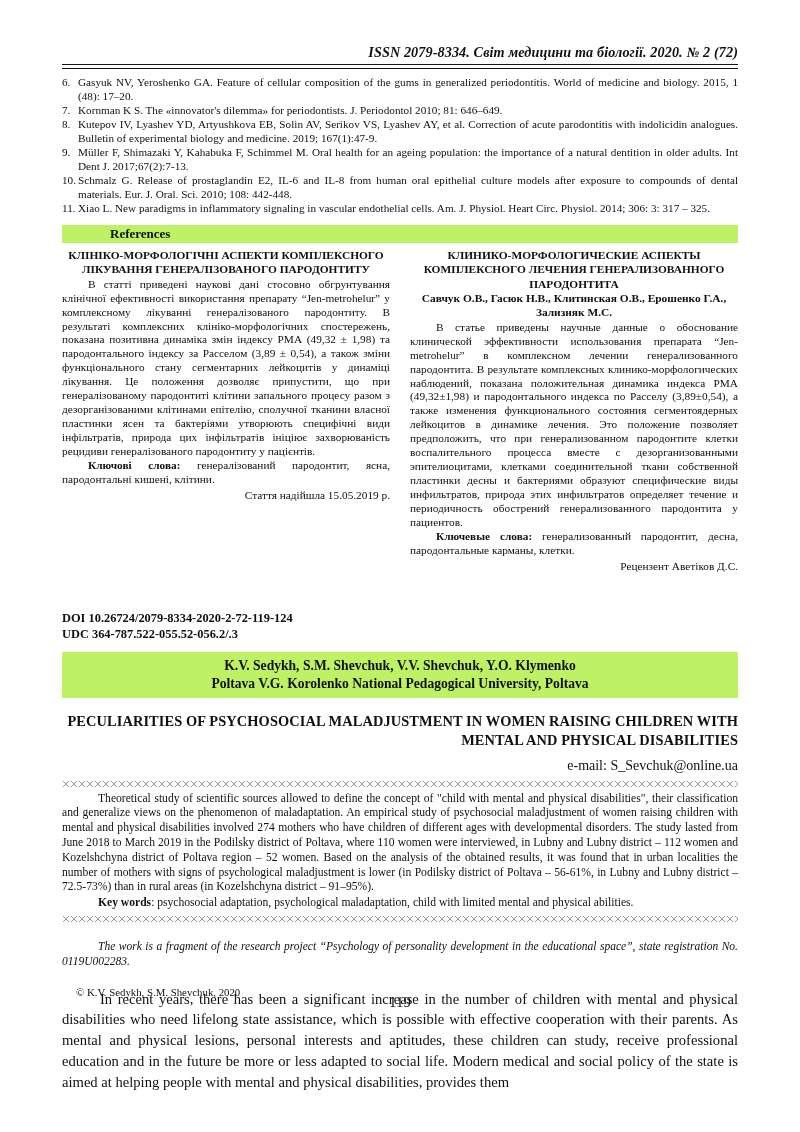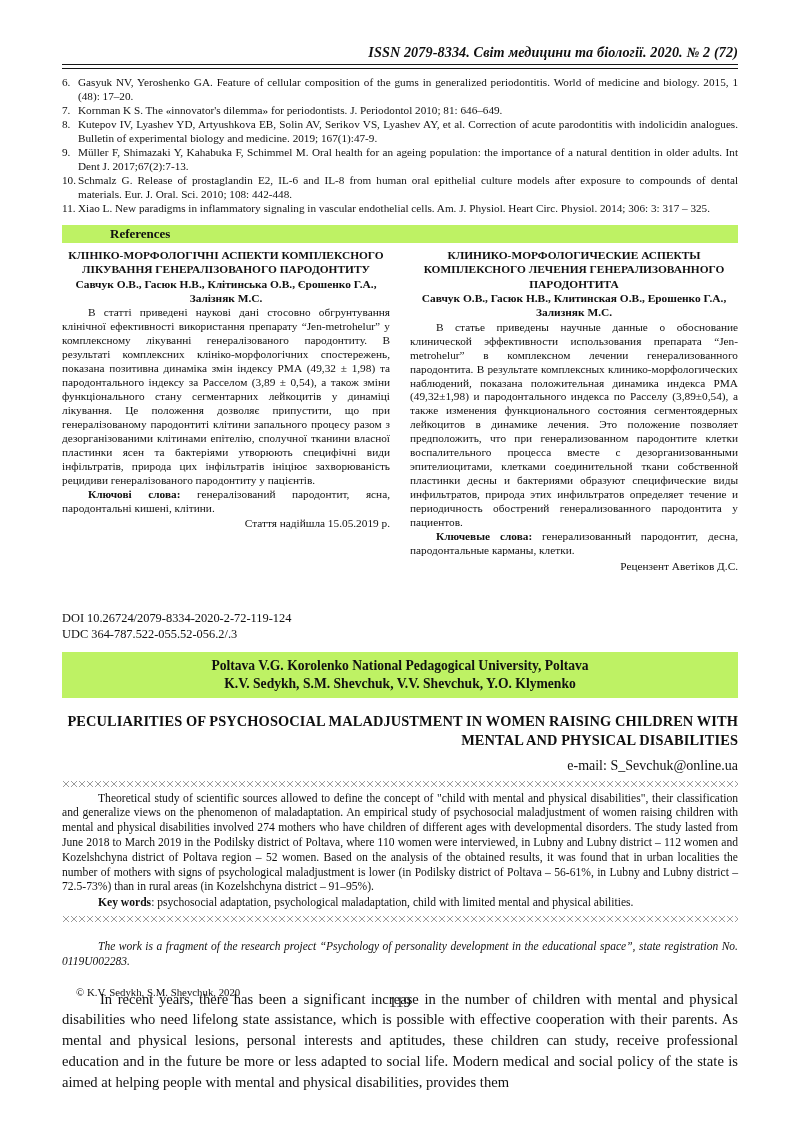--- a/index.html
+++ b/index.html
@@ -129,21 +129,21 @@
   .abs-keywords b { font-weight: bold; }
   .abs-foot {
     text-align: right;
     margin-top: 2px;
     font-size: 11.3px;
   }
 
   
   .doi-block {
     margin-top: 36px;
-    font-weight: normal;
+    font-weight: bold;
     font-size: 12.4px;
     line-height: 1.32;
   }
 
   
   .art-title {
     margin-top: 14px;
     text-align: right;
     font-weight: bold;
     font-size: 14.4px;
@@ -257,21 +257,20 @@
       <span class="reftext">Xiao L. New paradigms in inflammatory signaling in vascular endothelial cells. Am. J. Physiol. Heart Circ. Physiol. 2014; 306: 3: 317 – 325.</span>
     </div>
   </div>
 
   <div class="band band-references">References</div>
 
   <div class="abs-cols">
 
     <div class="abs-col">
       <div class="abs-title">КЛІНІКО-МОРФОЛОГІЧНІ АСПЕКТИ КОМПЛЕКСНОГО ЛІКУВАННЯ ГЕНЕРАЛІЗОВАНОГО ПАРОДОНТИТУ</div>
-      <div class="abs-authors">Савчук О.В., Гасюк Н.В., Клітинська О.В., Єрошенко Г.А., Залізняк М.С.</div>
       <div class="abs-body">В статті приведені наукові дані стосовно обгрунтування клінічної ефективності використання препарату “Jen-metrohelur” у комплексному лікуванні генералізованого пародонтиту. В результаті комплексних клініко-морфологічних спостережень, показана позитивна динаміка змін індексу РМА (49,32 ± 1,98) та пародонтального індексу за Расселом (3,89 ± 0,54), а також зміни функціонального стану сегментарних лейкоцитів у динаміці лікування. Це положення дозволяє припустити, що при генералізованому пародонтиті клітини запального процесу разом з дезорганізованими клітинами епітелію, сполучної тканини власної пластинки ясен та бактеріями утворюють специфічні види інфільтратів, природа цих інфільтратів ініціює захворюваність рецидиви генералізованого пародонтиту у пацієнтів.</div>
       <div class="abs-keywords">
         <b>Ключові слова:</b>
         <span>генералізований пародонтит, ясна, пародонтальні кишені, клітини.</span>
       </div>
       <div class="abs-foot">Стаття надійшла 15.05.2019 р.</div>
     </div>
 
     <div class="abs-col">
       <div class="abs-title">КЛИНИКО-МОРФОЛОГИЧЕСКИЕ АСПЕКТЫ КОМПЛЕКСНОГО ЛЕЧЕНИЯ ГЕНЕРАЛИЗОВАННОГО ПАРОДОНТИТА</div>
@@ -285,22 +284,22 @@
     </div>
 
   </div>
 
   <div class="doi-block">
     <div>DOI 10.26724/2079-8334-2020-2-72-119-124</div>
     <div>UDC 364-787.522-055.52-056.2/.3</div>
   </div>
 
   <div class="band band-authors">
+    <div>K.V. Sedykh, S.M. Shevchuk, V.V. Shevchuk, Y.O. Klymenko</div>
     <div>Poltava V.G. Korolenko National Pedagogical University, Poltava</div>
-    <div>K.V. Sedykh, S.M. Shevchuk, V.V. Shevchuk, Y.O. Klymenko</div>
   </div>
 
   <div class="art-title">PECULIARITIES OF PSYCHOSOCIAL MALADJUSTMENT IN WOMEN RAISING CHILDREN WITH MENTAL AND PHYSICAL DISABILITIES</div>
 
   <div class="email-line">e-mail: S_Sevchuk@online.ua</div>
 
   <div class="wavy"></div>
   <div class="en-abstract">Theoretical study of scientific sources allowed to define the concept of "child with mental and physical disabilities", their classification and generalize views on the phenomenon of maladaptation. An empirical study of psychosocial maladjustment of women raising children with mental and physical disabilities involved 274 mothers who have children of different ages with developmental disorders. The study lasted from June 2018 to March 2019 in the Podilsky district of Poltava, where 110 women were interviewed, in Lubny and Lubny district – 112 women and Kozelshchyna district of Poltava region – 52 women. Based on the analysis of the obtained results, it was found that in urban localities the number of mothers with signs of psychological maladjustment is lower (in Podilsky district of Poltava – 56-61%, in Lubny and Lubny district –72.5-73%) than in rural areas (in Kozelshchyna district – 91–95%).</div>
   <div class="en-keywords">
     <b>Key words</b><span>: psychosocial adaptation, psychological maladaptation, child with limited mental and physical abilities.</span>

